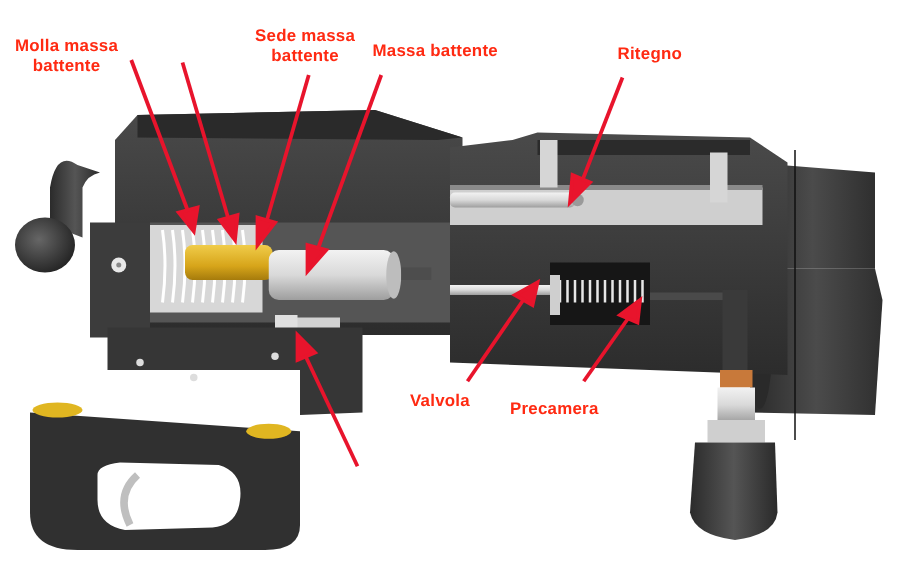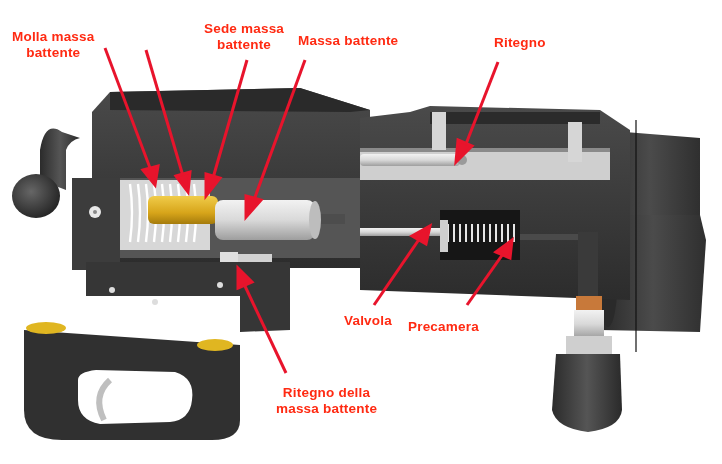--- a/index.html
+++ b/index.html
@@ -157,23 +157,19 @@
   <div class="label" style="left:204px; top:21px;">
     <div>Sede massa</div>
     <div>battente</div>
   </div>
   <div class="label" style="left:298px; top:33px;">
     <div>Massa battente</div>
   </div>
   <div class="label" style="left:494px; top:35px;">
     <div>Ritegno</div>
   </div>
-  <div class="label" style="left:344px; top:313px;">
+  <div class="label" style="left:328px; top:313px;">
     <div>Valvola</div>
   </div>
   <div class="label" style="left:408px; top:319px;">
     <div>Precamera</div>
   </div>
-  <div class="label" style="left:276px; top:385px;">
-    <div>Ritegno della</div>
-    <div>massa battente</div>
-  </div>
 </div>
 
 </body></html>

